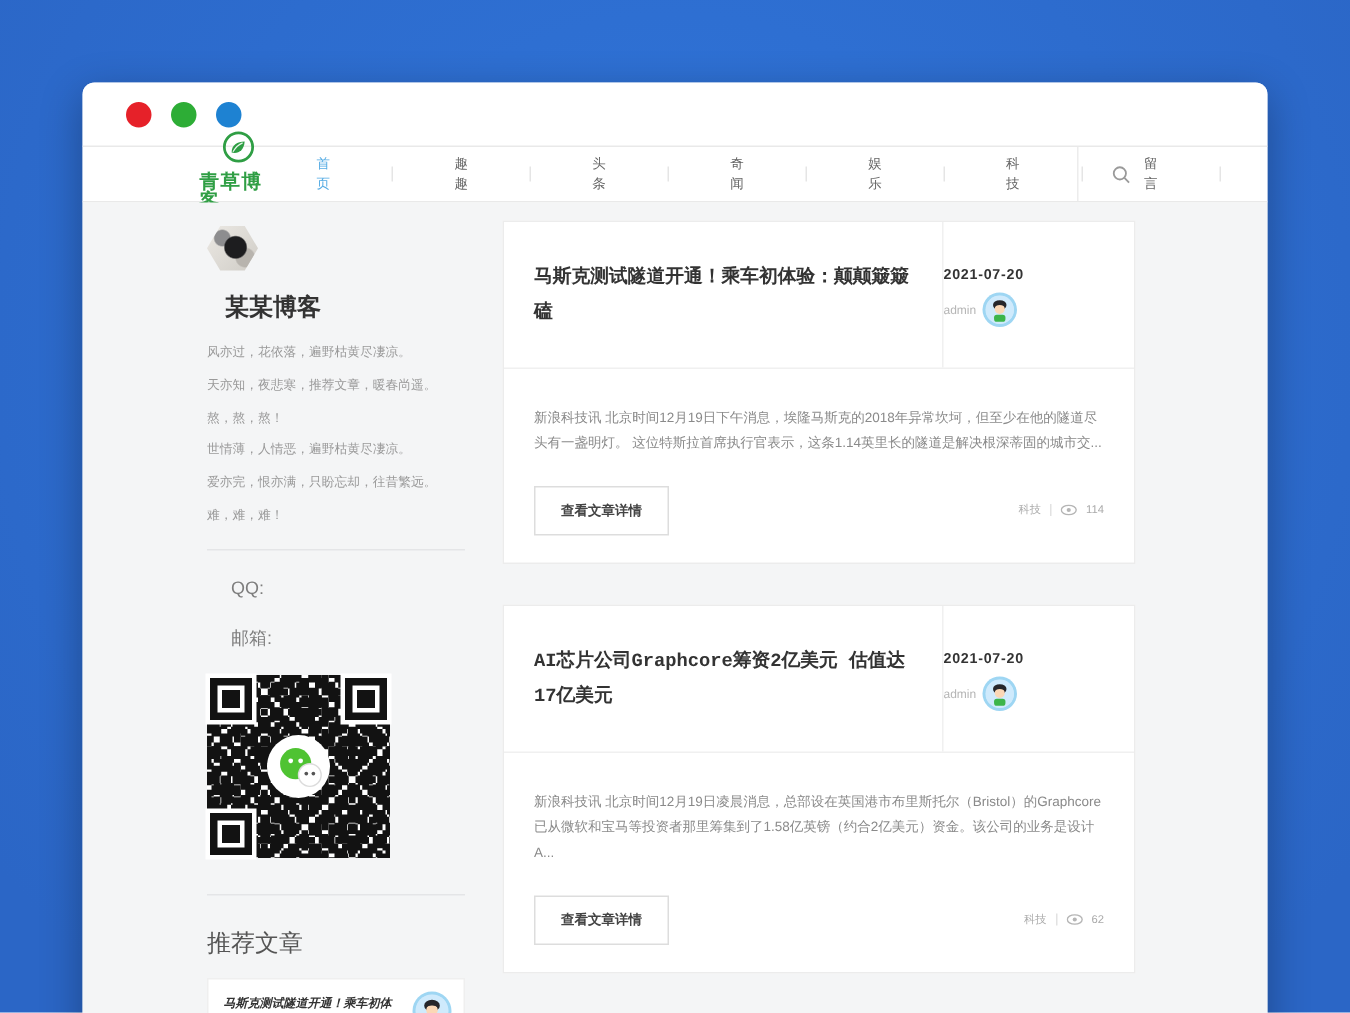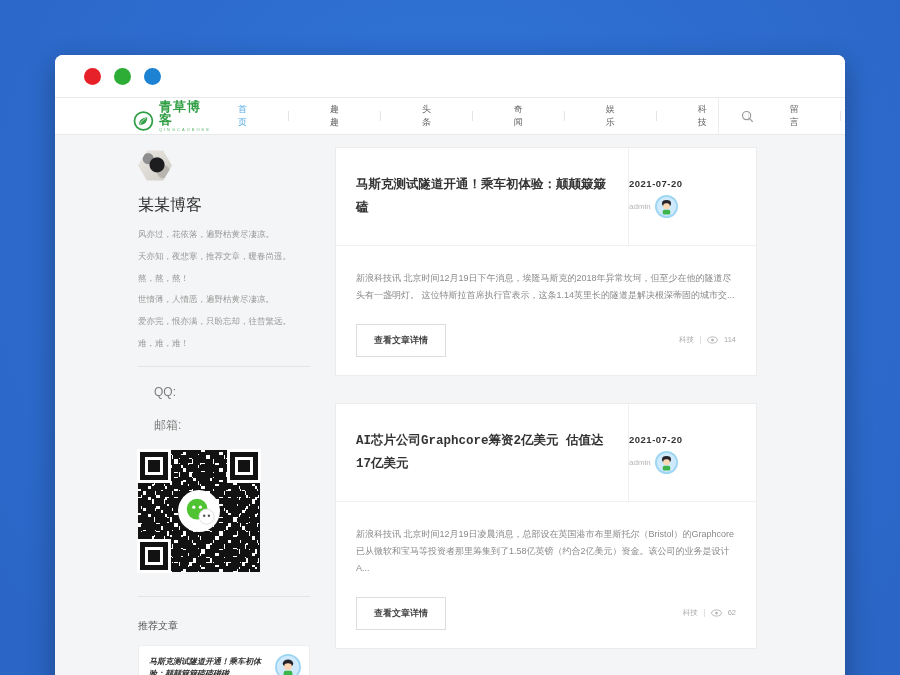--- a/index.html
+++ b/index.html
@@ -9,54 +9,54 @@
     border-radius:8px 8px 0 0;box-shadow:0 8px 28px rgba(0,0,0,.30);overflow:hidden;}
   
   .titlebar{height:42px;display:flex;align-items:center;padding-left:29px;gap:13px;background:#fff;}
   .dot{width:17px;height:17px;border-radius:50%;}
   .dot.red{background:var(--dot-red,#e62129);}
   .dot.green{background:var(--dot-green,#2dad36);}
   .dot.blue{background:var(--dot-blue,#1e82d2);}
   
   .header{height:36px;border-top:1px solid #e9e9e9;border-bottom:1px solid #e9e9e9;
     display:flex;align-items:center;position:relative;background:#fff;}
-  .logo{display:flex;align-items:flex-end;gap:5px;margin-left:78px;cursor:pointer;}
+  .logo{display:flex;align-items:center;gap:5px;margin-left:78px;cursor:pointer;flex-direction:column;}
   .logo-txt{display:flex;flex-direction:column;line-height:1;}
   .logo-title{font-size:13px;font-weight:700;color:var(--brand-green,#2f9e44);letter-spacing:1px;}
   .logo-sub{font-size:4px;color:#57b768;letter-spacing:2px;margin-top:2px;}
   .nav{display:flex;align-items:center;margin-left:16px;gap:31px;}
   .nav-item{font-size:9px;color:#666;padding:0 10px;text-decoration:none;cursor:pointer;position:relative;}
   .nav-item.active{color:var(--accent-blue,#56ace4);}
   .nav-sep{width:1px;height:10px;background:#e5e5e5;}
   .search-box{position:absolute;left:663px;top:0;height:100%;display:flex;align-items:center;
     border-left:1px solid #ececec;padding:0 22px;cursor:pointer;}
   
   .content{position:relative;height:561px;background:var(--content-bg,#f4f5f6);}
   .sidebar{position:absolute;left:83px;top:15px;width:172px;}
   .hexavatar{width:34px;height:31px;clip-path:polygon(26% 2%,74% 2%,100% 50%,74% 98%,26% 98%,0 50%);
     background:
       radial-gradient(circle at 56% 48%, #1d1d1f 0 7px, rgba(0,0,0,0) 8px),
       radial-gradient(circle at 30% 28%, #8d8d8f 0 5px, rgba(0,0,0,0) 6px),
       radial-gradient(circle at 75% 70%, #b8b4ae 0 6px, rgba(0,0,0,0) 7px),
       linear-gradient(135deg,#ece9e4,#cfccc6);}
-  .blog-title{font-size:16px;font-weight:400;color:#333;margin:14px 0 12px;}
+  .blog-title{font-size:16px;font-weight:700;color:#333;margin:14px 12px 12px;}
   .bio p{font-size:8.5px;color:#9a9a9a;margin:0 0 9px;line-height:1.5;}
   .side-hr{border:none;border-top:1px solid #e4e5e7;margin:16px 0 0;}
   .contact-label{font-size:12px;color:#7d7d7d;margin-top:18px;margin-left:16px;}
   .qr-wrap{margin-top:16px;width:122px;height:122px;position:relative;background:#fff;}
   .qr{position:absolute;inset:0;background:
       repeating-conic-gradient(#121212 0 25%, rgba(0,0,0,0) 0 50%) 3px 2px/13px 13px,
       repeating-conic-gradient(#121212 0 25%, rgba(0,0,0,0) 0 50%) 0 5px/17px 17px,
       repeating-conic-gradient(#121212 0 25%, #fff 0 50%) 0 0/9px 9px;}
   .finder{position:absolute;width:18px;height:18px;background:#fff;border:5px solid #121212;box-shadow:0 0 0 3px #fff;}
   .finder::after{content:"";position:absolute;inset:3px;background:#121212;}
   .finder.tl{left:2px;top:2px;} .finder.tr{right:2px;top:2px;} .finder.bl{left:2px;bottom:2px;}
   .qr-center{position:absolute;left:50%;top:50%;width:42px;height:42px;transform:translate(-50%,-50%);
     background:#fff;border-radius:50%;display:flex;align-items:center;justify-content:center;}
-  .recommend-title{font-size:10px;color:#555;margin:22px 0 12px;}
+  .recommend-title{font-size:16px;color:#555;margin:22px 0 12px;}
   .side-card{background:#fff;border:1px solid #efefef;padding:10px 10px 8px;display:flex;gap:8px;margin-bottom:17px;cursor:pointer;}
   .side-card-txt{flex:1;}
   .side-card-title{font-size:8px;font-weight:700;color:#333;line-height:1.55;margin:0;font-style:italic;}
   .avatar{border-radius:50%;background:#cfeafc;box-shadow:0 0 0 2px #9ed6f3;overflow:hidden;flex:none;}
   .avatar svg{display:block;width:100%;height:100%;}
   
   .main{position:absolute;left:280px;top:12px;width:422px;}
   .card{background:#fff;border:1px solid #ececec;margin-bottom:27px;}
   .card-head{display:flex;border-bottom:1px solid #f0f0f0;}
   .card-title-area{flex:1;display:flex;align-items:center;padding:26px 20px;font-family:Liberation Mono, monospace;}

